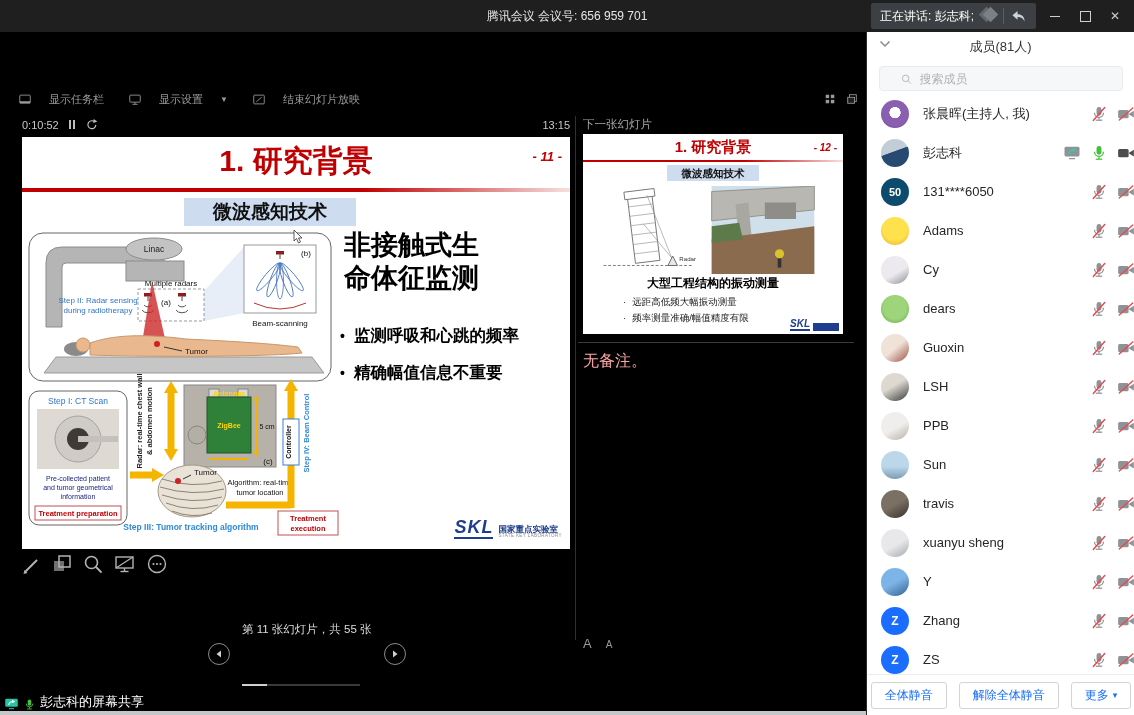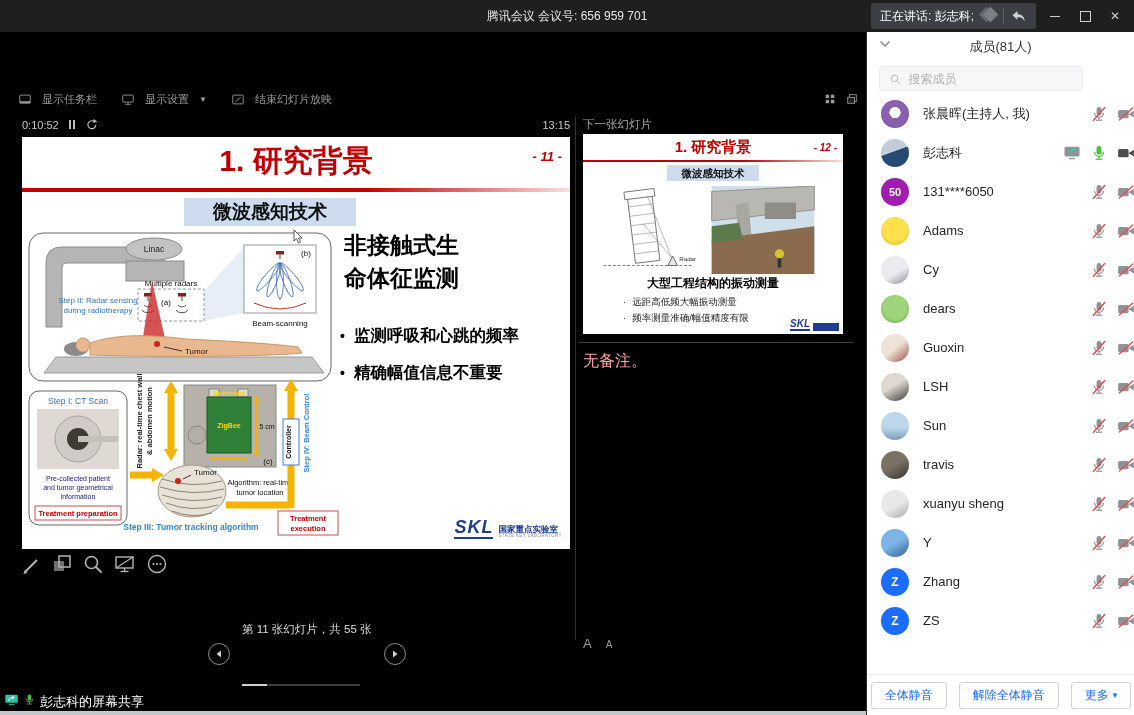--- a/index.html
+++ b/index.html
@@ -16,37 +16,37 @@
   .sb-div{width:1px;height:16px;background:#5a5f66;}
   .win-controls{position:absolute;right:4px;top:0;height:32px;display:flex;align-items:center;}
   .wc{width:30px;height:32px;display:flex;align-items:center;justify-content:center;cursor:pointer;}
   .wc .bar{width:10px;height:1px;background:#cfcfcf;}
   .wc .box{width:9px;height:9px;border:1px solid #cfcfcf;}
   .wc .x{color:#cfcfcf;font-size:12px;line-height:1;}
   
   .share{position:absolute;left:0;top:32px;width:866px;height:683px;background:#000;}
   .ppt-toolbar{position:absolute;left:18px;right:8px;top:56px;height:22px;display:flex;align-items:center;
                gap:24px;color:#9a9a9a;font-size:11px;}
-  .pt-item{display:flex;align-items:center;gap:10px;cursor:pointer;}
+  .pt-item{display:flex;align-items:center;gap:17px;cursor:pointer;}
   .pt-caret{font-size:8px;color:#9a9a9a;}
   .pt-right{margin-left:auto;display:flex;gap:10px;align-items:center;}
   .timer-row{position:absolute;left:22px;top:86px;width:548px;display:flex;align-items:center;gap:10px;
              color:#c8c8c8;font-size:11px;}
   .pause{display:inline-flex;gap:2px;cursor:pointer;}
   .pause i{width:2px;height:9px;background:#bdbdbd;display:block;}
   .clock{margin-left:auto;}
   
   .slide{position:absolute;left:22px;top:105px;width:548px;height:412px;background:#fff;}
   .s-title{position:absolute;left:0;right:0;top:4px;text-align:center;color:#c00000;font-size:30px;font-weight:bold;}
   .s-page{position:absolute;right:8px;top:12px;color:#c00000;font-size:13px;font-weight:bold;font-style:italic;}
   .s-redline{position:absolute;left:0;top:51px;width:548px;height:3.5px;
              background:linear-gradient(90deg,#c00000 0 62%,rgba(192,0,0,0.12) 100%);}
   .s-tech{position:absolute;left:162px;top:61px;width:172px;height:28px;line-height:28px;background:#cddcee;
           text-align:center;font-size:19px;font-weight:bold;color:#111;}
-  .s-headline{position:absolute;left:322px;top:92px;font-size:23px;font-weight:bold;color:#000;line-height:33px;}
+  .s-headline{position:absolute;left:322px;top:92px;font-size:27px;font-weight:bold;color:#000;line-height:33px;}
   .s-bullet{position:absolute;left:318px;font-size:16.5px;font-weight:600;color:#000;display:flex;gap:9px;}
   .s-b1{top:188px;} .s-b2{top:225px;}
   .s-bullet .dot{font-size:14px;line-height:22px;}
   .diag{position:absolute;left:4px;top:86px;width:318px;height:313px;}
   .diag text{font-family:"Liberation Sans","DejaVu Sans",sans-serif;}
   .s-logo{position:absolute;right:8px;bottom:10px;display:flex;align-items:flex-end;gap:5px;}
   .skl-abbr{font-size:18px;font-weight:900;font-style:italic;color:#1d3d8f;letter-spacing:1px;
             border-bottom:2.5px solid #1d3d8f;line-height:1;padding-bottom:1px;}
   .skl-col{display:flex;flex-direction:column;line-height:1.1;}
   .skl-cn{font-size:8.5px;font-weight:bold;color:#1d3d8f;}
@@ -79,43 +79,43 @@
   .n-bullet{position:absolute;left:40px;font-size:9.5px;color:#222;display:flex;gap:6px;}
   .n-b1{top:162px;} .n-b2{top:178px;}
   .n-logo{position:absolute;right:4px;bottom:3px;display:flex;align-items:flex-end;gap:3px;}
   .n-skl{font-size:10px;font-weight:900;font-style:italic;color:#1d3d8f;border-bottom:2px solid #1d3d8f;line-height:1;}
   .n-sklblock{width:26px;height:8px;background:#1d3d8f;}
   .notes-div{position:absolute;left:578px;top:310px;width:276px;height:1px;background:#3a3a3a;}
   .notes-text{position:absolute;left:583px;top:319px;color:#fca5a5;font-size:16px;}
   .font-btns{position:absolute;left:583px;top:604px;display:flex;gap:14px;color:#9a9a9a;align-items:baseline;}
   .fb-big{font-size:13px;cursor:pointer;} .fb-small{font-size:10px;cursor:pointer;}
   
-  .banner{position:absolute;left:4px;top:661px;height:18px;display:flex;align-items:flex-start;gap:4px;
+  .banner{position:absolute;left:4px;top:661px;height:18px;display:flex;align-items:flex-end;gap:4px;
           color:#fff;font-size:13px;}
   .gray-strip{position:absolute;left:0;top:679px;width:866px;height:4px;background:#c4c7ca;}
   
   .panel{position:absolute;left:866px;top:32px;width:268px;height:683px;background:#fff;box-sizing:border-box;
          border-left:1px solid #2a2a2a;}
   .p-header{position:absolute;left:0;right:0;top:0;height:28px;}
   .p-chevron{position:absolute;left:12px;top:8px;cursor:pointer;}
   .p-title{position:absolute;left:0;right:0;top:0;height:28px;line-height:30px;text-align:center;
            color:#333;font-size:13px;}
-  .p-search{position:absolute;left:12px;top:34px;width:204px;height:25px;background:#f6f7f8;
+  .p-search{position:absolute;left:12px;top:34px;width:244px;height:25px;background:#f6f7f8;
             border:1px solid #ebebeb;border-radius:4px;box-sizing:border-box;display:flex;align-items:center;
-            padding:0 9px;gap:5px;}
+            padding:0 20px;gap:5px;}
   .p-search input{border:none;outline:none;background:transparent;font-size:12px;color:#333;width:100%;
                   font-family:"Liberation Sans","DejaVu Sans",sans-serif;}
   .p-search input::placeholder{color:#b3b3b3;}
   .mlist{position:absolute;left:0;top:62px;width:268px;height:580px;overflow:hidden;}
   .mrow{height:39px;display:flex;align-items:center;padding:0 0 0 14px;box-sizing:border-box;cursor:default;}
   .av{width:28px;height:28px;border-radius:50%;flex:none;display:flex;align-items:center;justify-content:center;
       font-size:12px;color:#fff;font-weight:bold;overflow:hidden;}
   .av0{background:radial-gradient(circle at 50% 45%,#ffffff 0 26%,#8a5fb0 28% 62%,#5d3b82 100%);}
   .av1{background:linear-gradient(160deg,#c3cdd8 0 44%,#274a73 46% 100%);}
-  .av2{background:#a21caf;font-size:11px;}
+  .av2{background:#0c4a6e;font-size:11px;}
   .av3{background:radial-gradient(circle at 50% 40%,#ffe14d 0 55%,#e0a91a 100%);}
   .av4{background:linear-gradient(150deg,#eceaee 0 58%,#8e8e96 100%);}
   .av5{background:radial-gradient(circle at 50% 45%,#9ed47a 0 55%,#55a03c 100%);}
   .av6{background:linear-gradient(140deg,#efe3d8 0 50%,#9c4f44 100%);}
   .av7{background:linear-gradient(150deg,#ddd8d0 0 45%,#3a3a3a 100%);}
   .av8{background:linear-gradient(150deg,#f0eeec 0 55%,#b5aea6 100%);}
   .av9{background:linear-gradient(180deg,#bcd7ea 0 55%,#7b9cb8 100%);}
   .av10{background:linear-gradient(150deg,#7a7164 0 50%,#35302a 100%);}
   .av11{background:linear-gradient(150deg,#e8e8ea 0 55%,#a3a7ad 100%);}
   .av12{background:linear-gradient(150deg,#7db4e8 0 50%,#33618f 100%);}
@@ -666,20 +666,34 @@
         <span class="micons">
           <svg class="ic" viewBox="0 0 22 22">
               <use href="#i-mic-off"></use>
             </svg>
           <svg class="ic" viewBox="0 0 24 22">
               <use href="#i-cam-off"></use>
             </svg>
         </span>
       </div>
 
+      <div class="mrow">
+        <span class="av av8">
+            <span></span>
+          </span>
+        <span class="mname">PPB</span>
+        <span class="micons">
+          <svg class="ic" viewBox="0 0 22 22">
+              <use href="#i-mic-off"></use>
+            </svg>
+          <svg class="ic" viewBox="0 0 24 22">
+              <use href="#i-cam-off"></use>
+            </svg>
+        </span>
+      </div>
 
       <div class="mrow">
         <span class="av av9">
             <span></span>
           </span>
         <span class="mname">Sun</span>
         <span class="micons">
           <svg class="ic" viewBox="0 0 22 22">
               <use href="#i-mic-off"></use>
             </svg>

